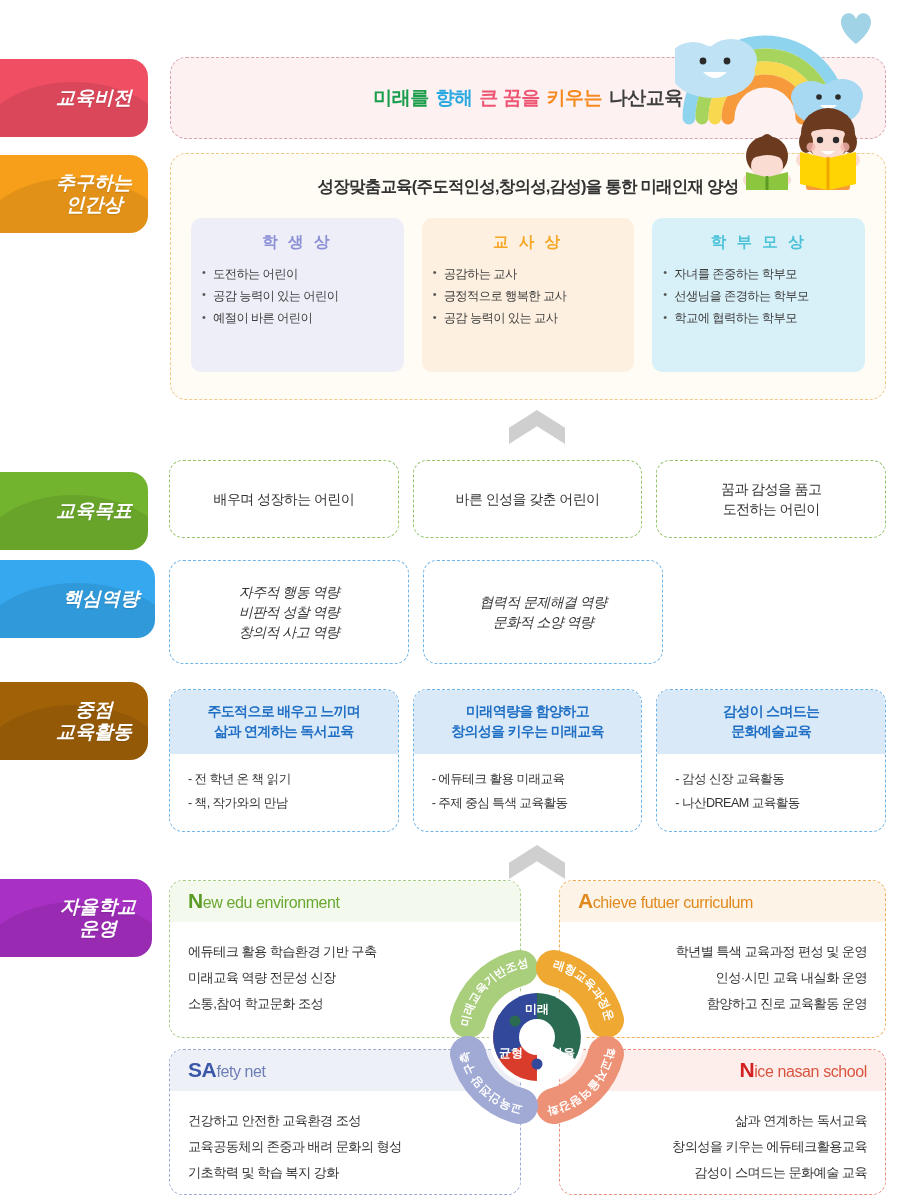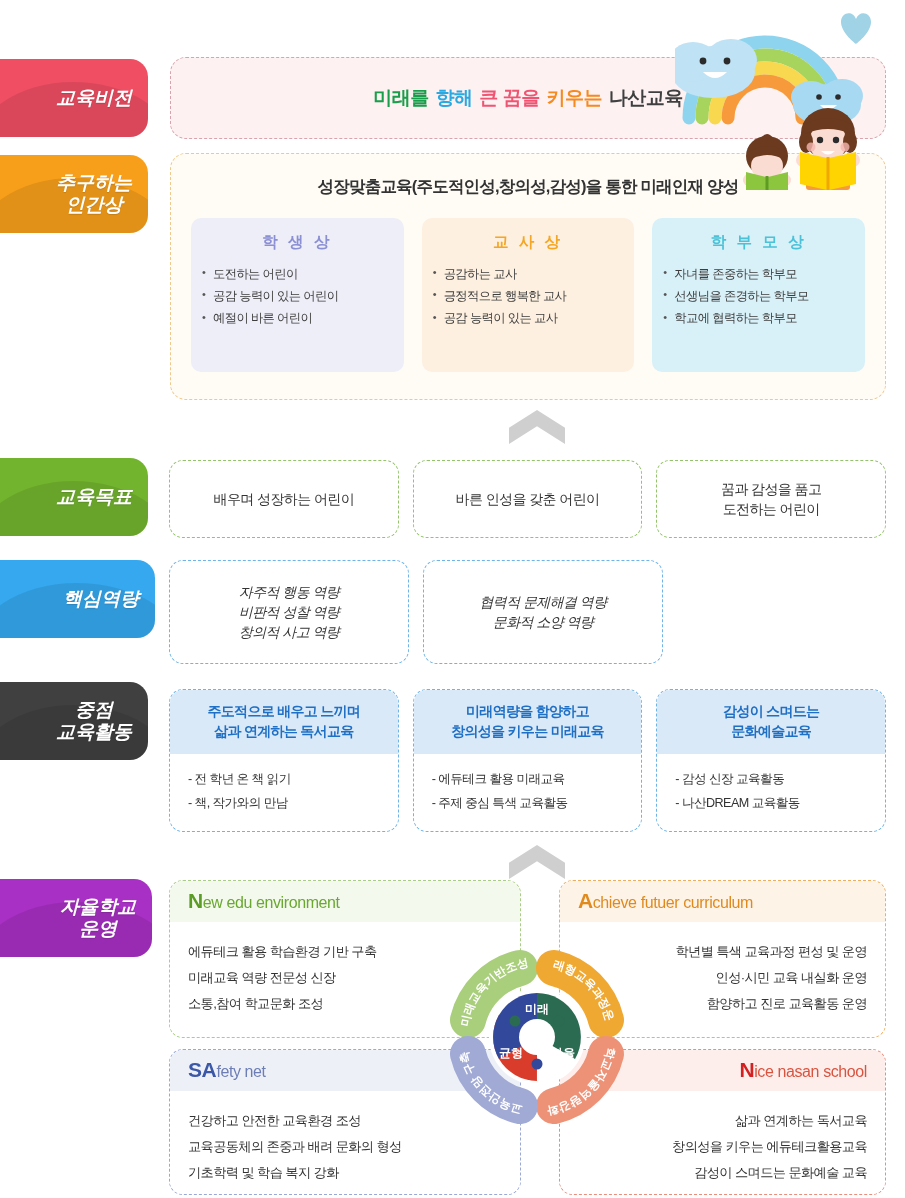--- a/index.html
+++ b/index.html
@@ -225,31 +225,31 @@
   <div class="pill" style="top:59px; height:78px; width:148px; background:#ef4e63; font-size:19px;">
     <span class="wave"></span>
     <span class="ptext">교육비전</span>
   </div>
 
   <div class="pill" style="top:155px; height:78px; width:148px; background:#f79f1a; font-size:19px;">
     <span class="wave"></span>
     <span class="ptext">추구하는<br>인간상</span>
   </div>
 
-  <div class="pill" style="top:458px; height:78px; width:148px; background:#72b42e; font-size:19px;">
+  <div class="pill" style="top:472px; height:78px; width:148px; background:#72b42e; font-size:19px;">
     <span class="wave"></span>
     <span class="ptext">교육목표</span>
   </div>
 
   <div class="pill" style="top:560px; height:78px; width:155px; background:#35a8ef; font-size:19px;">
     <span class="wave"></span>
     <span class="ptext">핵심역량</span>
   </div>
 
-  <div class="pill" style="top:682px; height:78px; width:148px; background:#404040; font-size:19px;">
+  <div class="pill" style="top:682px; height:78px; width:148px; background:#a16207; font-size:19px;">
     <span class="wave"></span>
     <span class="ptext">중점<br>교육활동</span>
   </div>
 
   <div class="pill" style="top:879px; height:78px; width:152px; background:#a830c4; font-size:19px;">
     <span class="wave"></span>
     <span class="ptext">자율학교<br>운영</span>
   </div>
 
   <div class="dashed" id="vision-panel" style="left:170px; top:57px; width:716px; height:82px;">

